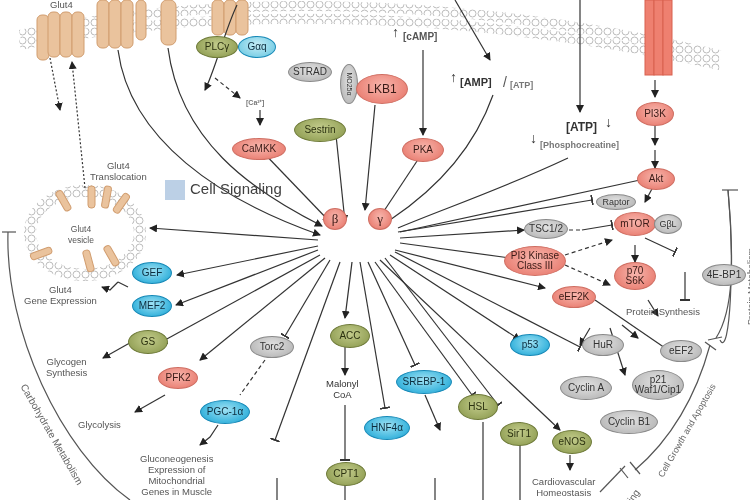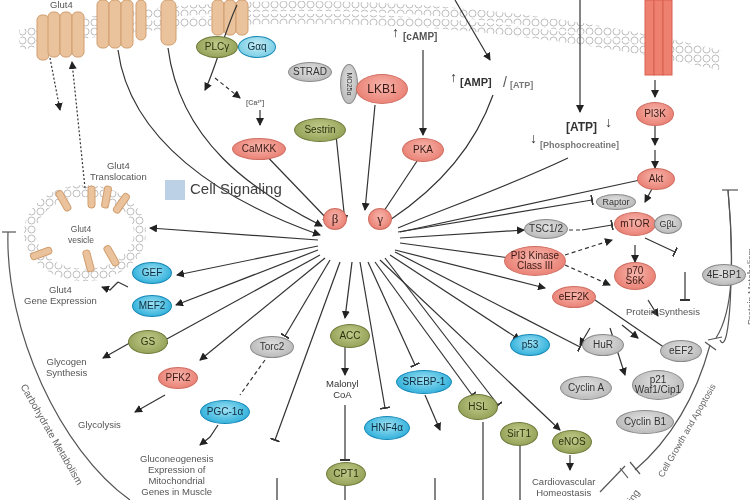--- a/index.html
+++ b/index.html
@@ -240,18 +240,18 @@
 S6K</div>
 <div class="node gray" style="left:664px;top:264px;width:44px;height:22px;margin-left:38px;">4E-BP1</div>
 <div class="node red" style="left:552px;top:286px;width:44px;height:22px;">eEF2K</div>
 <div class="lbl" style="left:626px;top:306px;">Protein Synthesis</div>
 <div class="node blue" style="left:510px;top:334px;width:40px;height:22px;">p53</div>
 <div class="node gray" style="left:582px;top:334px;width:42px;height:22px;">HuR</div>
 <div class="node gray" style="left:660px;top:340px;width:42px;height:22px;">eEF2</div>
 <div class="node gray" style="left:560px;top:376px;width:52px;height:24px;">Cyclin A</div>
 <div class="node gray" style="left:632px;top:370px;width:52px;height:30px;white-space:pre;">p21
 Waf1/Cip1</div>
-<div class="node gray" style="left:600px;top:410px;width:58px;height:24px;margin-left:16px;">Cyclin B1</div>
+<div class="node gray" style="left:600px;top:410px;width:58px;height:24px;">Cyclin B1</div>
 <div class="rot" style="left:746px;top:325px;transform:rotate(-90deg);font-size:9px;">Protein Metabolism</div>
 <div class="rot" style="left:656px;top:474px;transform:rotate(-60deg);font-size:9px;">Cell Growth and Apoptosis</div>
 <div class="rot" style="left:624px;top:500px;transform:rotate(-55deg);font-size:10px;">ling</div>
 
 </div>
 
 </body></html>

